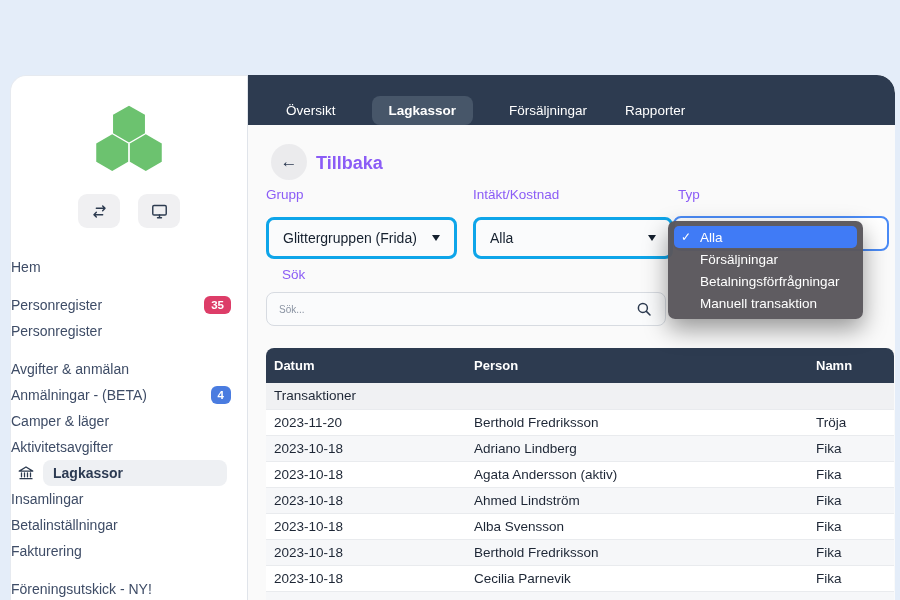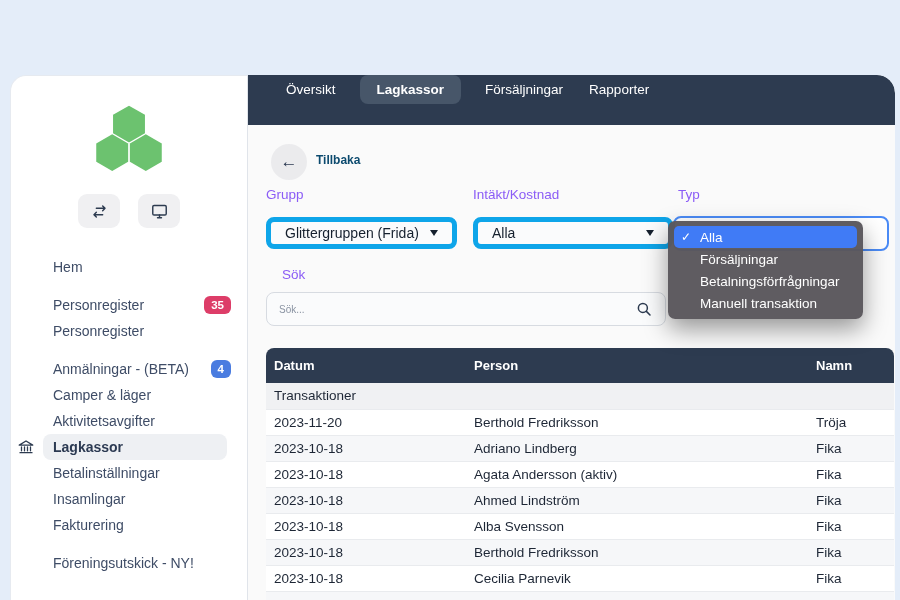--- a/index.html
+++ b/index.html
@@ -9,42 +9,42 @@
   
   .sidebar { position:absolute; left:10px; top:75px; width:237px; height:525px;
              background:#ffffff; border-radius:16px 0 0 0; border:1px solid #e6eaf0; border-right:none; border-bottom:none; }
   .logo-wrap { display:flex; justify-content:center; margin-top:22px; }
   .logo-actions { display:flex; justify-content:center; gap:18px; margin-top:12px; }
   .icon-btn { width:42px; height:34px; background:#f0f0f2; border:none; border-radius:9px;
               display:flex; align-items:center; justify-content:center; cursor:pointer; }
   .nav { margin-top:26px; }
   .nav-group { margin-bottom:12px; }
   .nav-item { position:relative; height:26px; display:flex; align-items:center;
-              padding-left:42px; padding-right:16px; font-size:14px; color:#3e4c66; cursor:pointer; }
+              padding-right:16px; font-size:14px; color:#3e4c66; cursor:pointer; }
   .nav-item.active { margin:0 20px 0 32px; padding-left:10px; padding-right:10px;
                      background:#eef0f3; border-radius:8px; font-weight:bold; color:#2c3a52; }
   .nav-item .leading-icon { position:absolute; left:-26px; top:4px; width:18px; height:18px; }
   .badge { margin-left:auto; color:#fff; font-size:11.5px; font-weight:bold;
            border-radius:6px; padding:2.5px 7px; line-height:1.1;text-align:right; }
 
   
   .main { position:absolute; left:247px; top:75px; width:648px; height:525px;
           background:#fafafa; border-radius:0 18px 0 0; border-left:1px solid #e0e4ea; overflow:hidden; }
   .tabbar { position:absolute; left:0; top:0; width:100%; height:50px; background:#2d3b50;
-            border-radius:0 18px 0 0; display:flex; align-items:flex-start; padding-left:36px; gap:22px; }
+            border-radius:0 18px 0 0; display:flex; align-items:flex-end; padding-left:36px; gap:34px; }
   .tab { color:#ffffff; font-size:13.5px; font-weight:500; cursor:pointer; padding:7px 2px; border-radius:8px; }
   .tab.active { background:#475669; padding:7px 17px; font-weight:bold; }
 
   .back-circle { position:absolute; left:23px; top:69px; width:36px; height:36px; border-radius:50%;
                  background:#ebebed; display:flex; align-items:center; justify-content:center; cursor:pointer;
                  font-size:17px; color:#2c3a52; }
-  .back-label { position:absolute; left:68px; top:78px; font-size:12px; font-weight:bold; color:#0c4a6e; }
+  .back-label { position:absolute; left:68px; top:78px; font-size:18px; font-weight:bold; color:#8b5cf6; }
 
   .field-label { position:absolute; font-size:13.5px; color:#8b5cf6; }
-  .select { position:absolute; height:32px; background:#fafbfc; border:5px solid #0ea5e9; border-radius:8px;
+  .select { position:absolute; height:42px; background:#fafbfc; border:3px solid #0ea5e9; border-radius:8px;
             display:flex; align-items:center; padding:0 14px; font-size:14px; color:#15202e; cursor:pointer; }
   .select .caret { margin-left:auto; width:0; height:0; border-left:4.5px solid transparent;
                    border-right:4.5px solid transparent; border-top:6px solid #15202e; }
   .select.focused { background:#ffffff; border:2px solid #4b8bf6; }
 
   .searchbox { position:absolute; left:18px; top:217px; width:400px; height:34px; background:#fafbfc;
                border:1px solid #d7dbe1; border-radius:8px; display:flex; align-items:center; padding:0 12px; }
   .searchbox input { flex:1; border:none; outline:none; background:transparent; font-size:10px;
                      color:#15202e; font-family:"Liberation Sans", sans-serif; }
   .searchbox input::placeholder { color:#8b94a3; }
@@ -110,42 +110,45 @@
           <div class="nav-item">
             <span>Personregister</span>
             <span class="badge" style="background: rgb(221, 61, 104);">35</span>
           </div>
           <div class="nav-item">
             <span>Personregister</span>
           </div>
         </div>
         <div class="nav-group">
           <div class="nav-item">
+            <span>Avgifter &amp; anmälan</span>
+          </div>
+          <div class="nav-item">
             <span>Anmälningar - (BETA)</span>
             <span class="badge" style="background: rgb(74, 124, 224);">4</span>
           </div>
           <div class="nav-item">
             <span>Camper &amp; läger</span>
           </div>
           <div class="nav-item">
             <span>Aktivitetsavgifter</span>
           </div>
           <div class="nav-item active">
             <span class="leading-icon"><svg width="18" height="18" viewBox="0 0 24 24" fill="none" stroke="#2d3b50" stroke-width="1.7" stroke-linecap="round" stroke-linejoin="round">
                 <path d="M3 9.5 L12 4 L21 9.5 H3 Z"></path>
                 <path d="M6 12 v5 M10 12 v5 M14 12 v5 M18 12 v5"></path>
                 <path d="M4 19.5 h16"></path>
               </svg></span>
             <span>Lagkassor</span>
           </div>
           <div class="nav-item">
+            <span>Insamlingar</span>
+          </div>
+          <div class="nav-item">
             <span>Betalinställningar</span>
-          </div>
-          <div class="nav-item">
-            <span>Insamlingar</span>
           </div>
           <div class="nav-item">
             <span>Fakturering</span>
           </div>
         </div>
         <div class="nav-group">
           <div class="nav-item">
             <span>Föreningsutskick - NY!</span>
           </div>
         </div>

